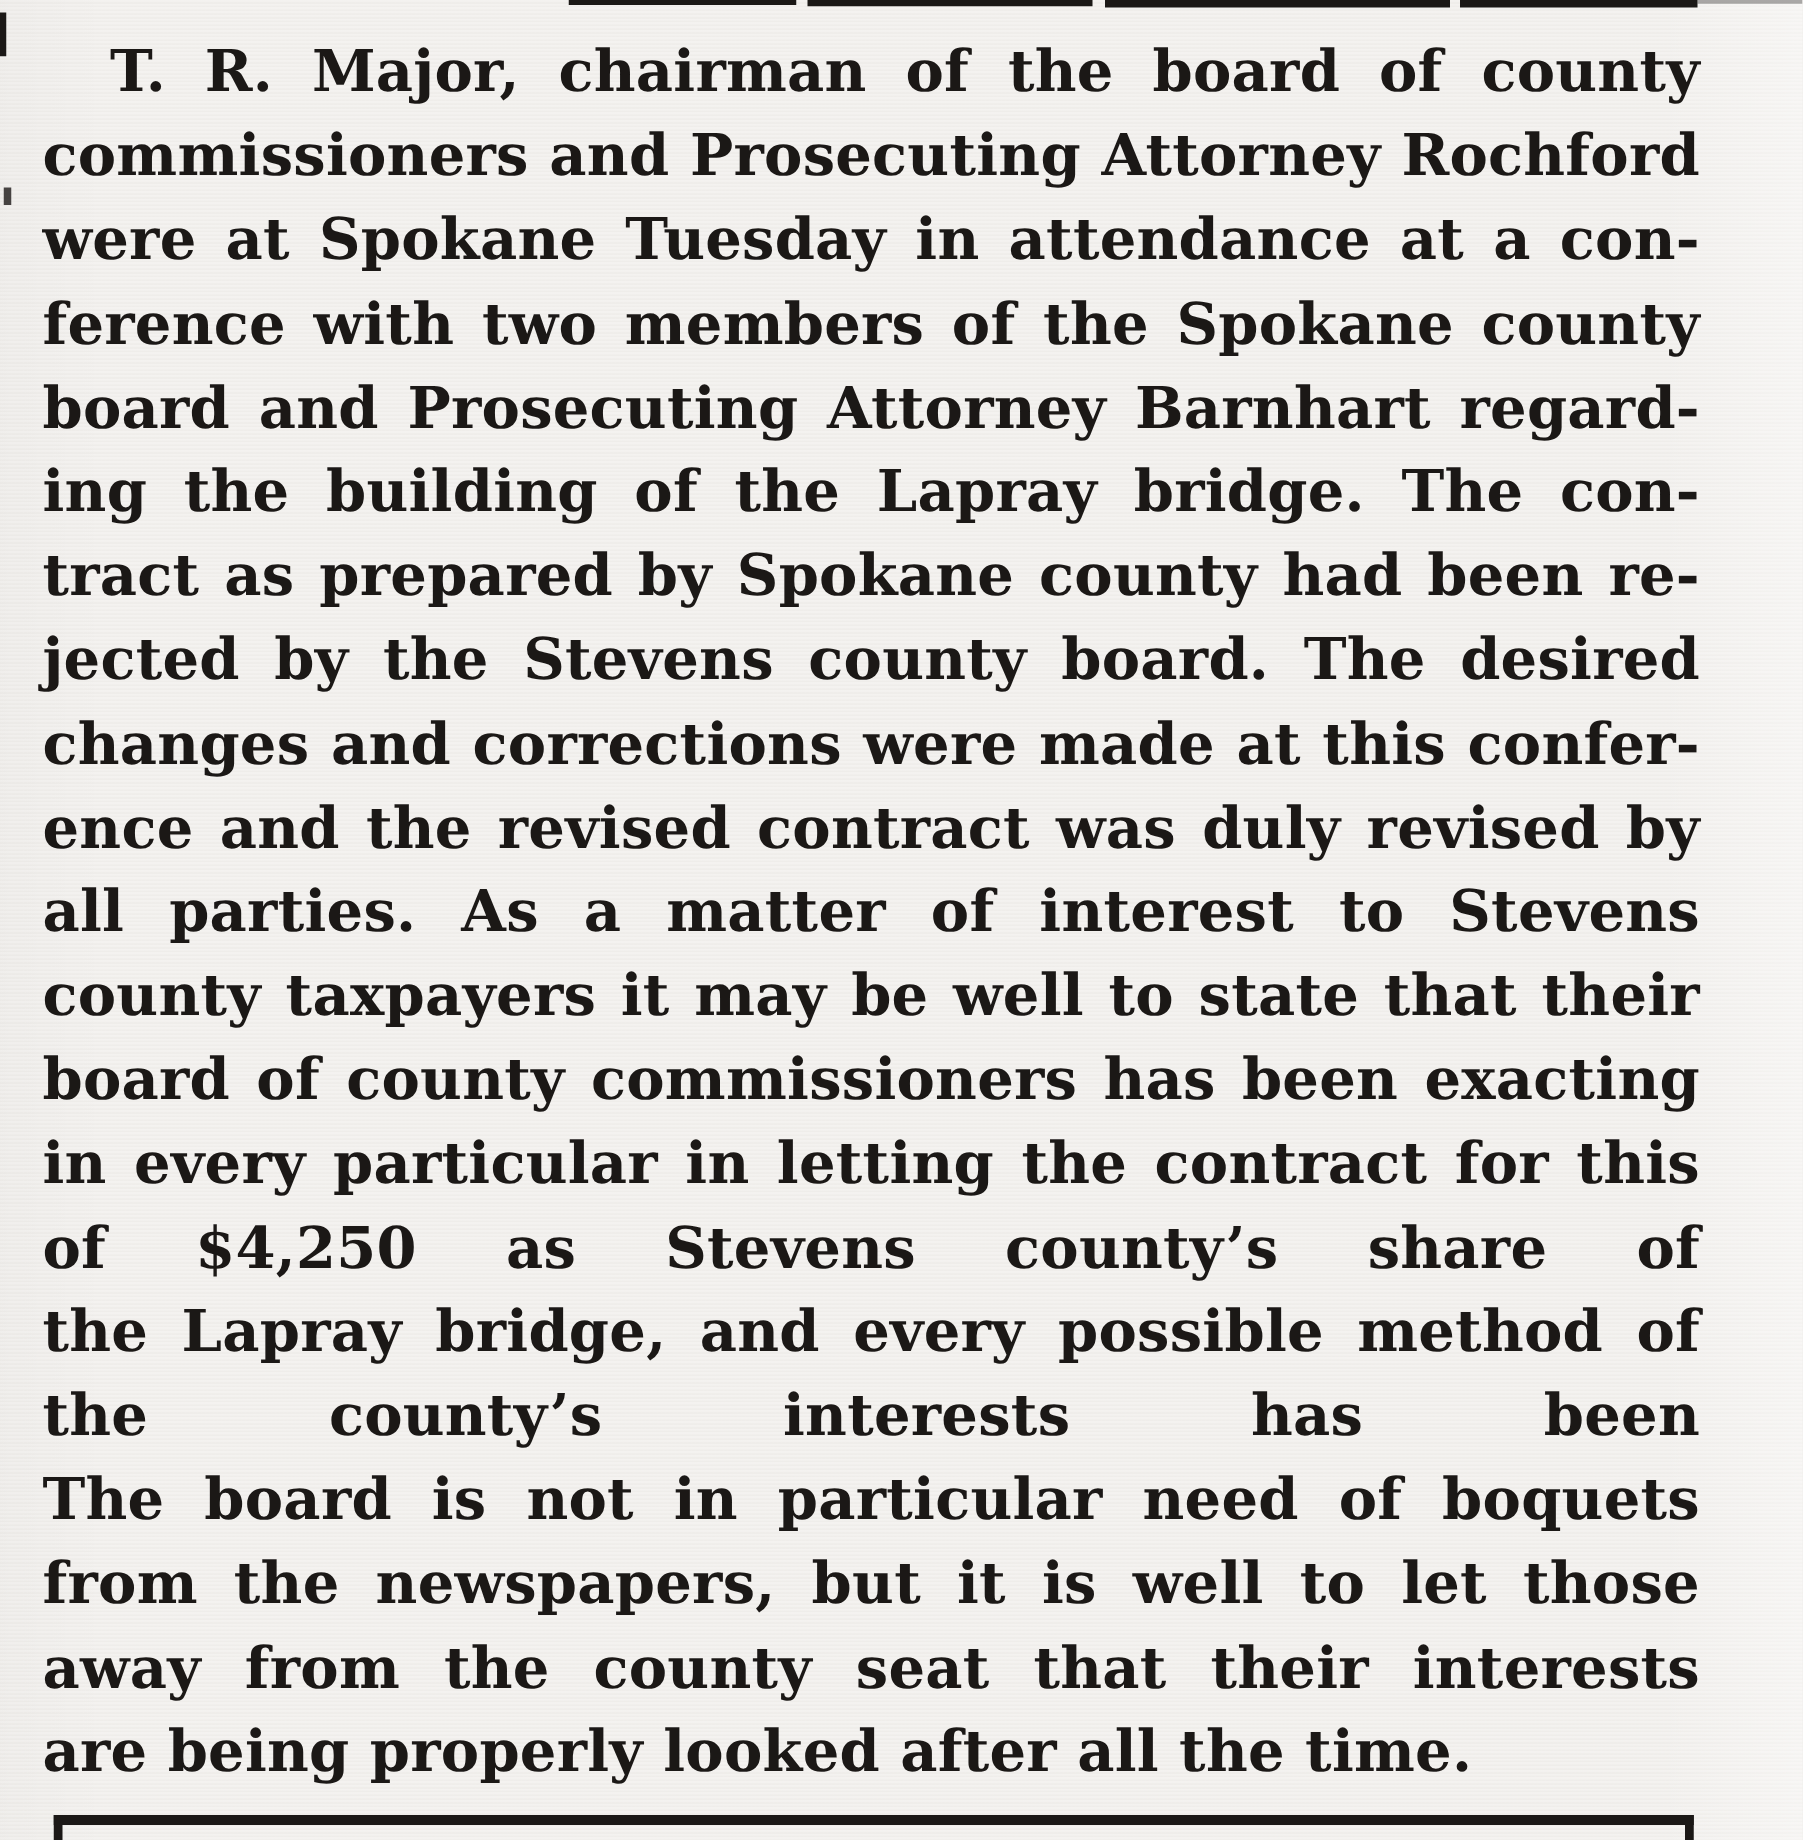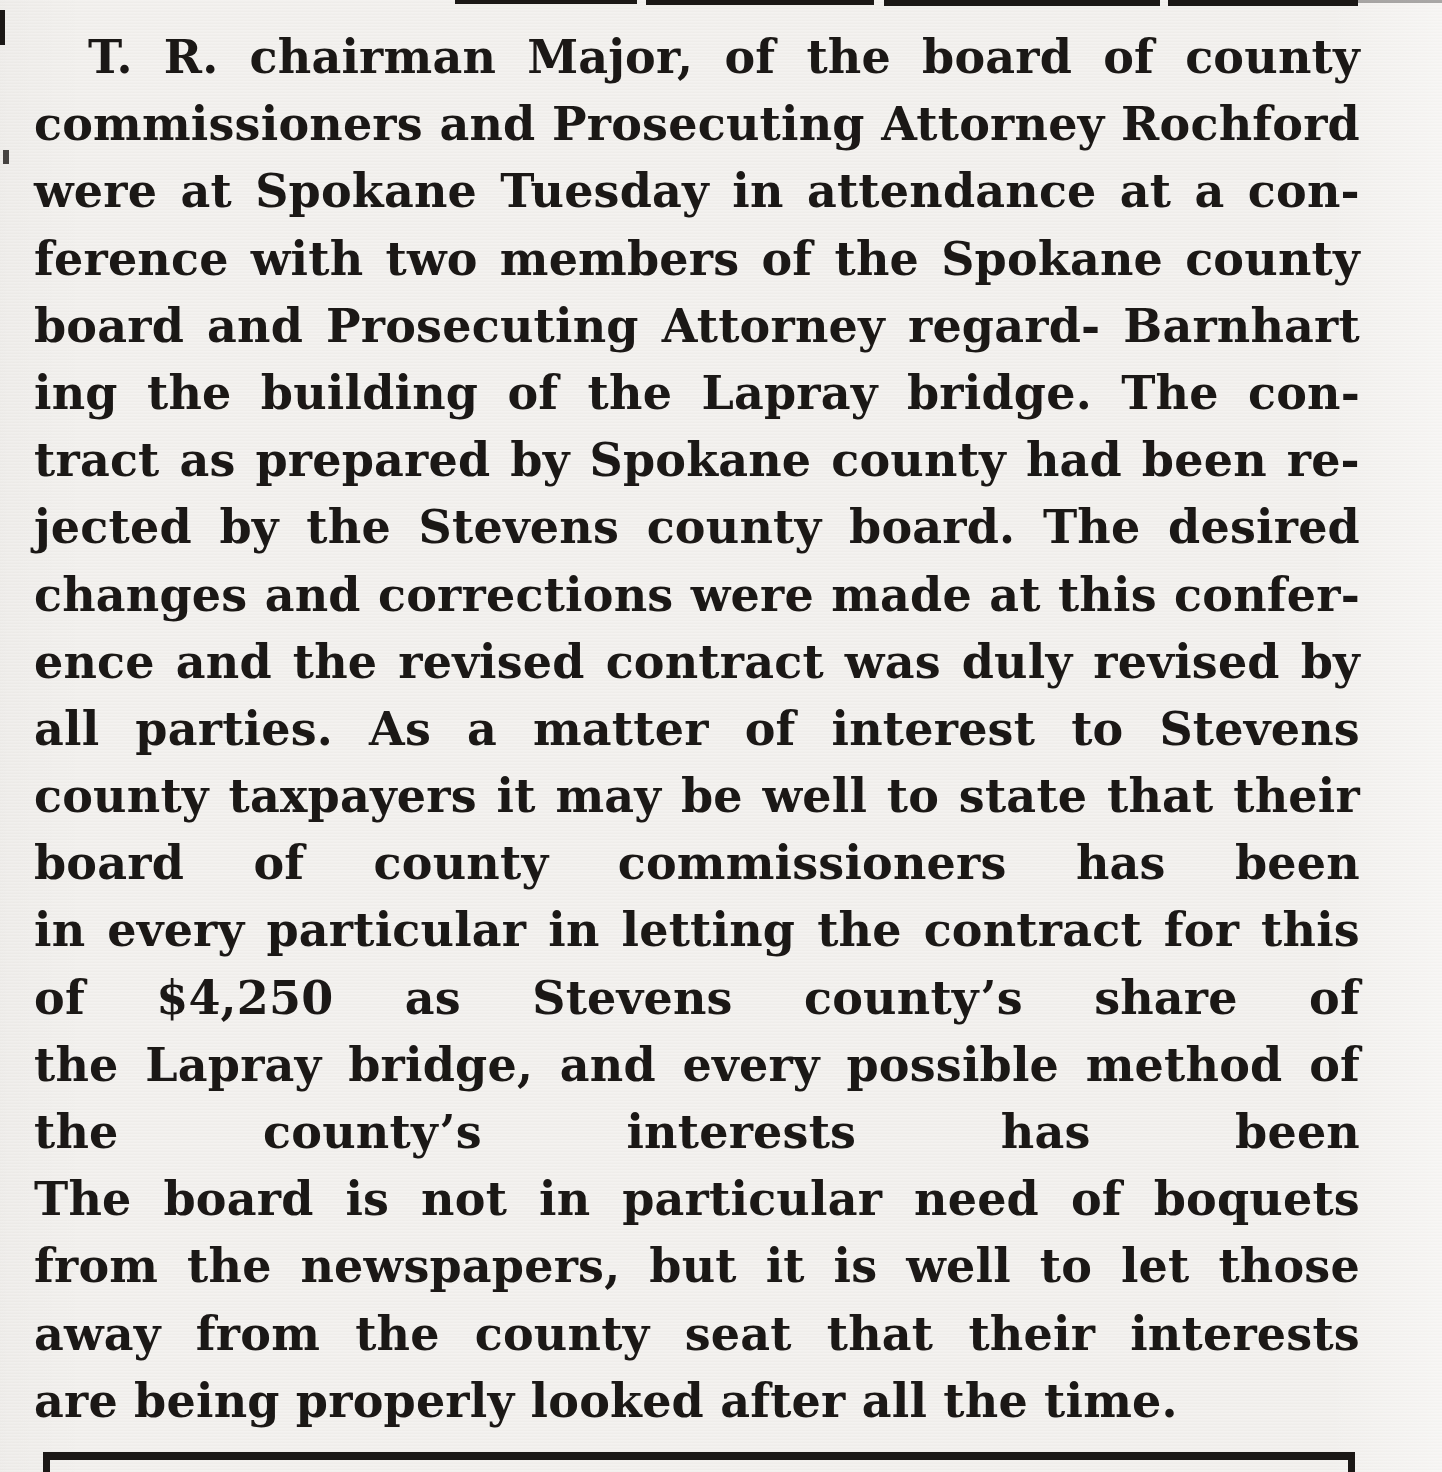--- a/index.html
+++ b/index.html
@@ -78,22 +78,22 @@
   <div class="artifact a3"></div>
   <div class="artifact a4"></div>
   <div class="artifact a5"></div>
   <div class="artifact left-tick"></div>
   <div class="artifact left-speck"></div>
 
   <div class="article">
       <div class="line justify indent">
         <span>T.</span>
         <span>R.</span>
+        <span>Major,</span>
         <span>chairman</span>
-        <span>Major,</span>
         <span>of</span>
         <span>the</span>
         <span>board</span>
         <span>of</span>
         <span>county</span>
       </div>
       <div class="line justify">
         <span>commissioners</span>
         <span>and</span>
         <span>Prosecuting</span>
@@ -119,22 +119,22 @@
         <span>of</span>
         <span>the</span>
         <span>Spokane</span>
         <span>county</span>
       </div>
       <div class="line justify">
         <span>board</span>
         <span>and</span>
         <span>Prosecuting</span>
         <span>Attorney</span>
+        <span>Barnhart</span>
         <span>regard-</span>
-        <span>Barnhart</span>
       </div>
       <div class="line justify">
         <span>ing</span>
         <span>the</span>
         <span>building</span>
         <span>of</span>
         <span>the</span>
         <span>Lapray</span>
         <span>bridge.</span>
         <span>The</span>
@@ -205,20 +205,21 @@
         <span>that</span>
         <span>their</span>
       </div>
       <div class="line justify">
         <span>board</span>
         <span>of</span>
         <span>county</span>
         <span>commissioners</span>
         <span>has</span>
         <span>been</span>
+        <span>exacting</span>
       </div>
       <div class="line justify">
         <span>in</span>
         <span>every</span>
         <span>particular</span>
         <span>in</span>
         <span>letting</span>
         <span>the</span>
         <span>contract</span>
         <span>for</span>

